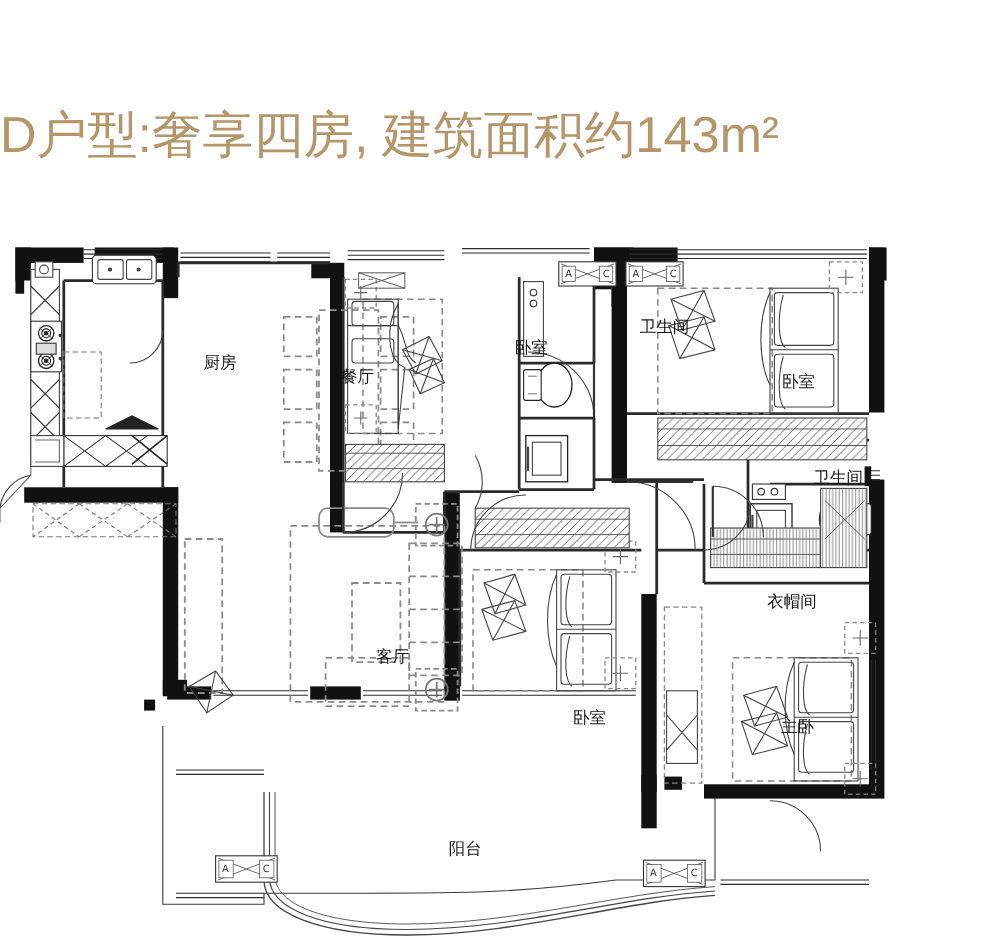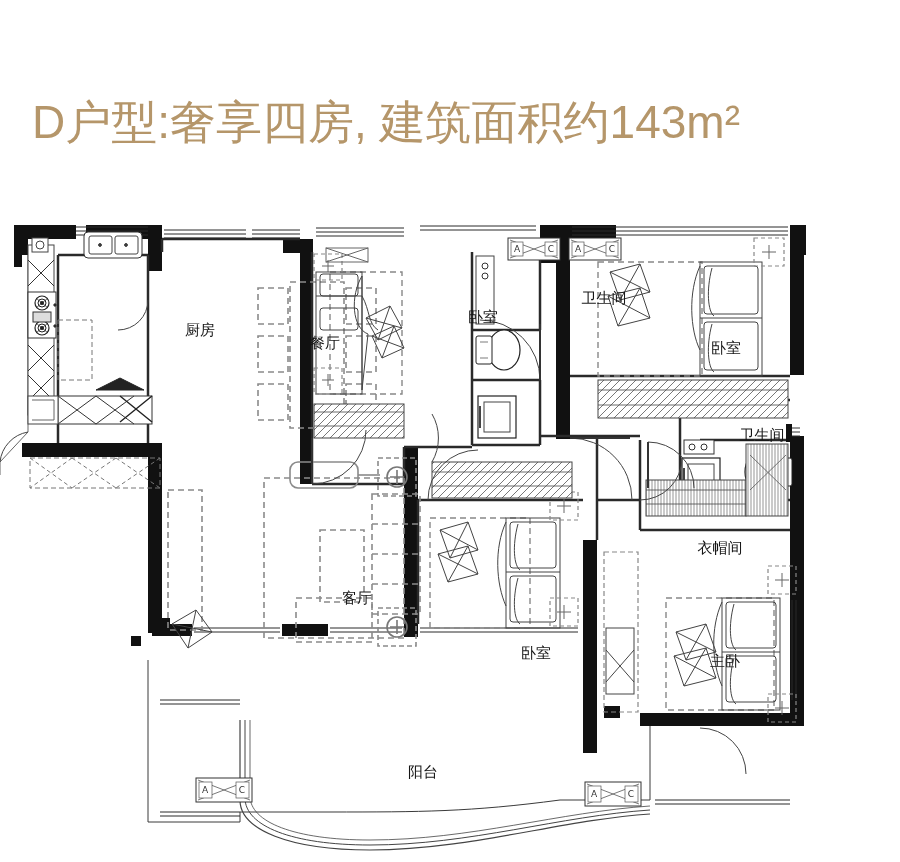--- a/index.html
+++ b/index.html
@@ -12,21 +12,21 @@
     height: 862px;
     position: relative;
     font-family: "Liberation Sans", "DejaVu Sans", sans-serif;
     overflow: hidden;
   }
   #page-title {
     position: absolute;
     left: 0;
     top: 92px;
     width: 740px;
-    text-align: right;
+    text-align: left;
     font-size: 46px;
     letter-spacing: 0px;
     color: #b5966a;
     font-weight: 500;
     white-space: nowrap;
     font-family: "Liberation Sans", "DejaVu Sans", sans-serif;
   }
   #plan-wrap {
     position: absolute;
     left: 0;

